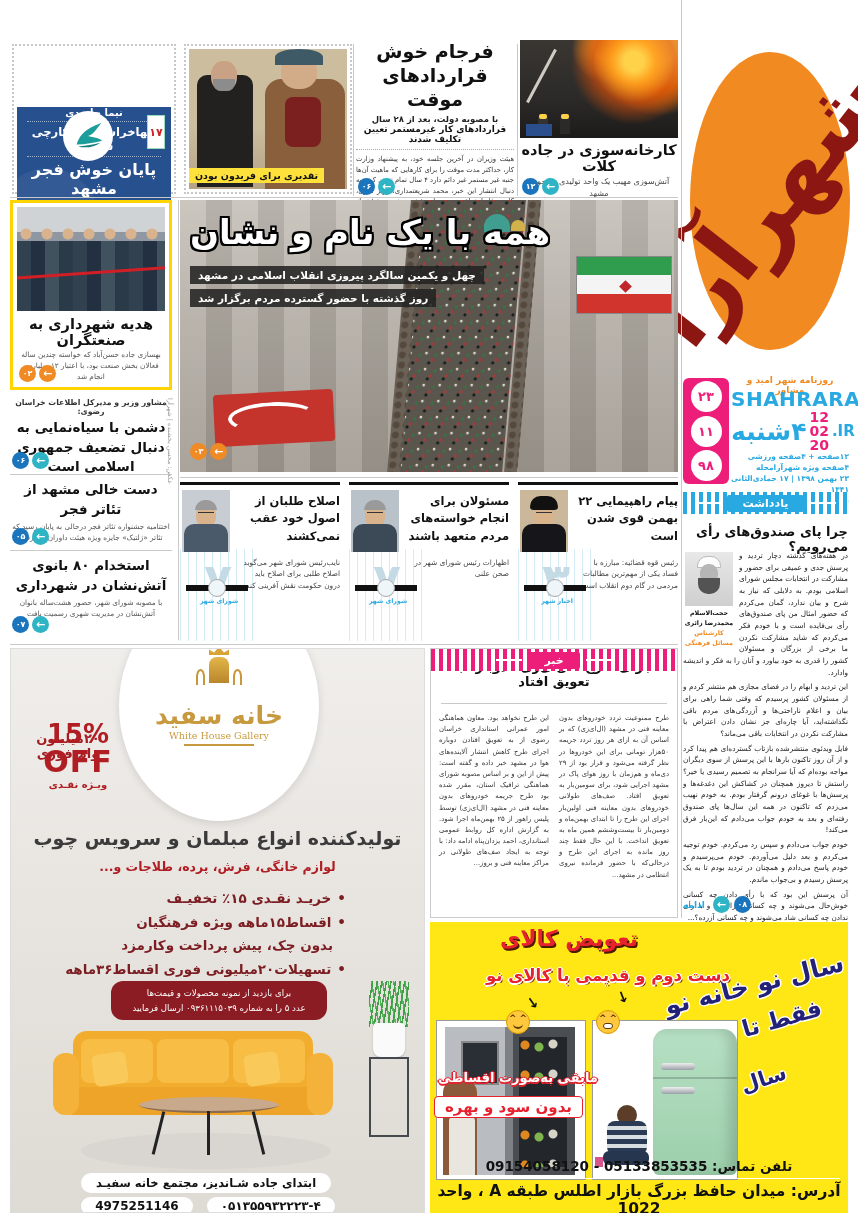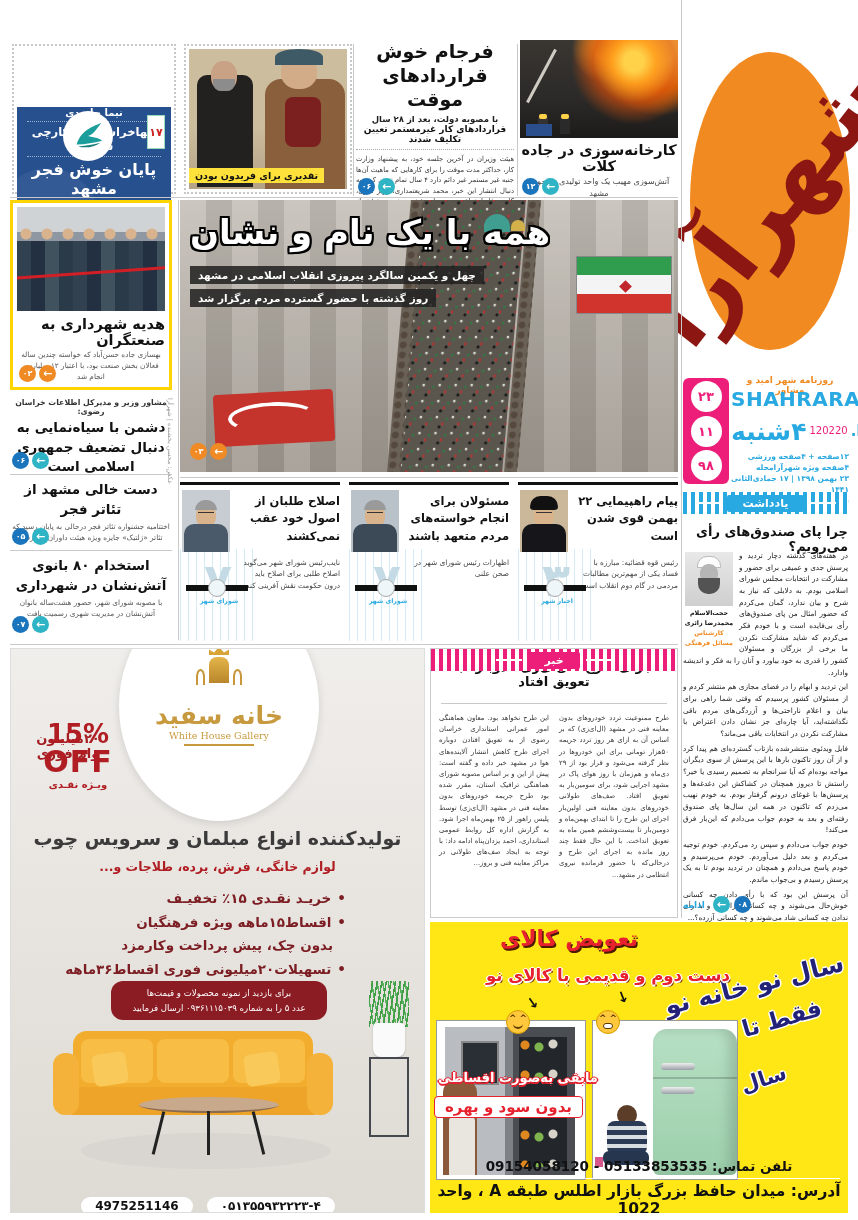--- a/index.html
+++ b/index.html
@@ -32,21 +32,21 @@
 
   
   .logo-circle{position:absolute;left:690px;top:52px;width:160px;height:298px;border-radius:50%;background:#f18a21}
   .logo-callig{position:absolute;left:672px;top:66px;width:190px;height:280px;color:#8c1712;
                font-size:92px;font-weight:bold;transform:rotate(-52deg);line-height:1;
                display:flex;align-items:center;justify-content:center;overflow:visible}
   .tagline{position:absolute;left:733px;top:375px;width:114px;color:#f18a21;font-size:9px;font-weight:bold;text-align:center}
   .sitename{position:absolute;left:731px;top:387px;width:118px;color:#29a9e1;font-size:20px;font-weight:bold;letter-spacing:.5px;text-align:center}
   .daterow{position:absolute;left:731px;top:412px;width:118px;height:38px;display:flex;flex-direction:row-reverse;align-items:center;justify-content:flex-start;gap:3px}
   .weekday{color:#29a9e1;font-size:25px;font-weight:bold}
-  .dstack{display:flex;flex-direction:row;line-height:1;color:#ec1e79;font-size:10px;font-weight:normal}
+  .dstack{display:flex;flex-direction:column;line-height:1;color:#ec1e79;font-size:14px;font-weight:bold}
   .tld{color:#29a9e1;font-size:15px;font-weight:bold}
   .infolines{position:absolute;left:731px;top:452px;width:118px;color:#29a9e1;font-size:7.5px;font-weight:bold;line-height:1.45;text-align:justify}
   .pinkbox{position:absolute;left:683px;top:378px;width:46px;height:106px;background:#ec1e79;border-radius:6px;
            display:flex;flex-direction:column;align-items:center;justify-content:space-evenly}
   .pinkbox .c{width:31px;height:31px;border-radius:50%;background:#fff;color:#ec1e79;font-size:13px;font-weight:bold;
               display:flex;align-items:center;justify-content:center}
 
   
   .stamp{position:absolute;border:2px dotted #c7c7c7;background:#fff;padding:3px}
   .filmbox{width:100%;height:100%;background:
@@ -110,21 +110,21 @@
 
   
   .yellowbox{position:absolute;left:10px;top:200px;width:162px;height:190px;border:3px solid #ffd400;background:#fff;padding:4px}
   .ribbonphoto{width:148px;height:104px;position:relative;overflow:hidden;
      background:linear-gradient(180deg,#cfd3d6 0 24%, #8f98a2 24% 100%)}
   .heads{position:absolute;left:0;right:0;top:18px;height:22px;
      background-image:radial-gradient(circle at 9px 9px,#d8b38e 5px,transparent 6px);background-size:21px 22px}
   .suits{position:absolute;left:0;right:0;top:34px;bottom:0;
      background:repeating-linear-gradient(90deg,#32414f 0 14px,#223041 14px 28px,#41525f 28px 42px,#2b3a49 42px 56px)}
   .ribbon{position:absolute;left:-6px;top:64px;width:170px;height:3px;background:#d21f26;transform:rotate(-4deg)}
-  .yellowbox h2{font-size:14.5px;color:#111;margin-top:5px}
+  .yellowbox h2{font-size:14.5px;color:#111;text-align:center;margin-top:5px}
   .yellowbox .sub{font-size:7.3px;color:#555;text-align:center;line-height:1.5;margin-top:2px}
   .leftitem h2{font-size:13.5px;color:#111;text-align:center;line-height:1.45}
   .leftitem .kick{font-size:7.8px;font-weight:bold;color:#333;text-align:center;margin-bottom:2px}
   .leftitem .sub{font-size:7.3px;color:#555;text-align:center;line-height:1.5;margin-top:3px}
 
   
   .quote{position:absolute;top:482px;width:160px;height:158px;border-top:3px solid #111;background:#fff}
   .q-stripes{position:absolute;left:0;top:64px;width:78px;height:92px;
      background:repeating-linear-gradient(90deg,#d5ebf5 0 1.5px,transparent 1.5px 8px)}
   .q-photo{position:absolute;left:2px;top:5px;width:48px;height:62px;overflow:hidden}
@@ -561,20 +561,21 @@
       <div class="top"></div>
       <div class="leg" style="left:18px;transform:rotate(14deg)"></div>
       <div class="leg" style="left:68px"></div>
       <div class="leg" style="left:118px;transform:rotate(-14deg)"></div>
     </div>
     <div class="plantstand">
       <div class="grass"></div>
       <div class="pot"></div>
       <div class="frame"></div>
     </div>
+    <div class="addrpill">ابتدای جاده شـاندیز، مجتمع خانه سفیـد</div>
     <div class="phonepills">
       <span class="pp ltr">۰۵۱۳۵۵۹۳۲۲۲۳-۴</span>
       <span class="pp ltr">4975251146</span>
     </div>
   </div>
 
   <div class="apad">
     <div class="ap-h1">سال نو خانه نو</div>
     <div class="ap-h2">تعویض کالای</div>
     <div class="ap-h3">دست دوم و قدیمی با کالای نو</div>

